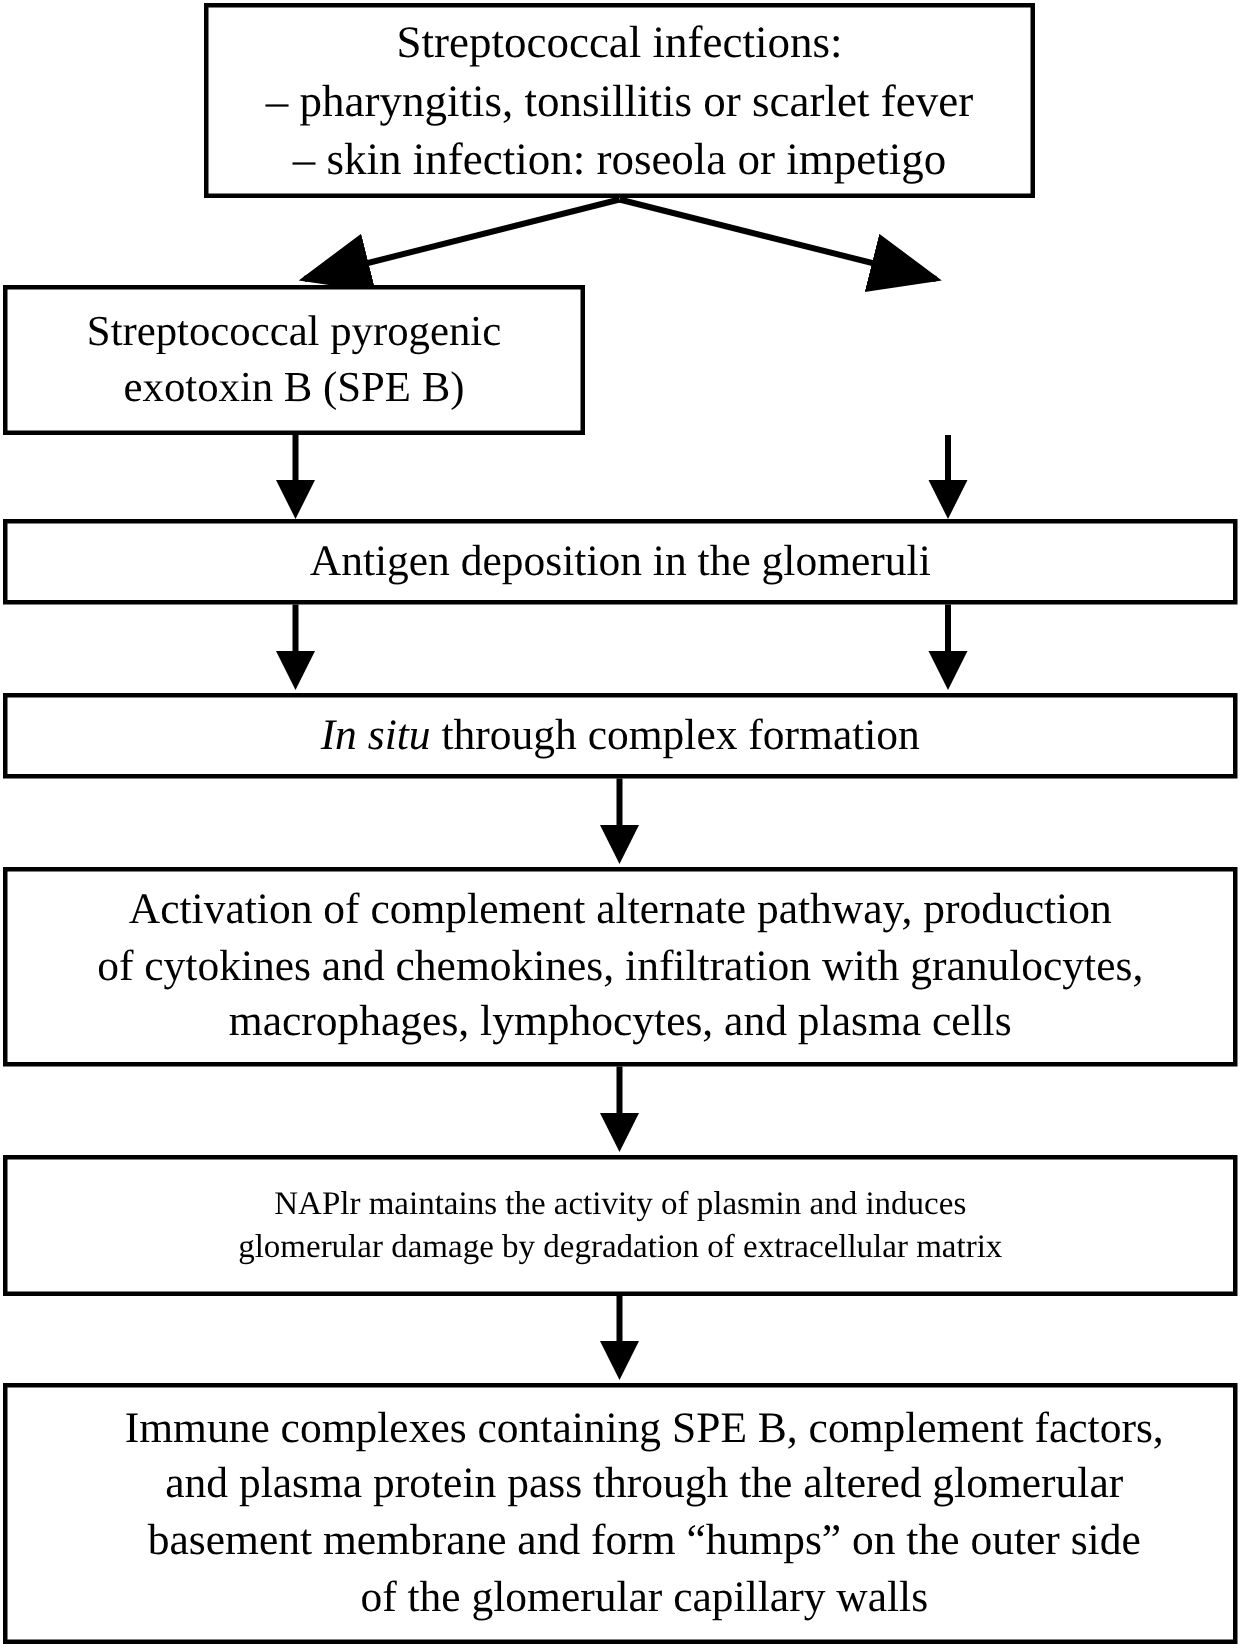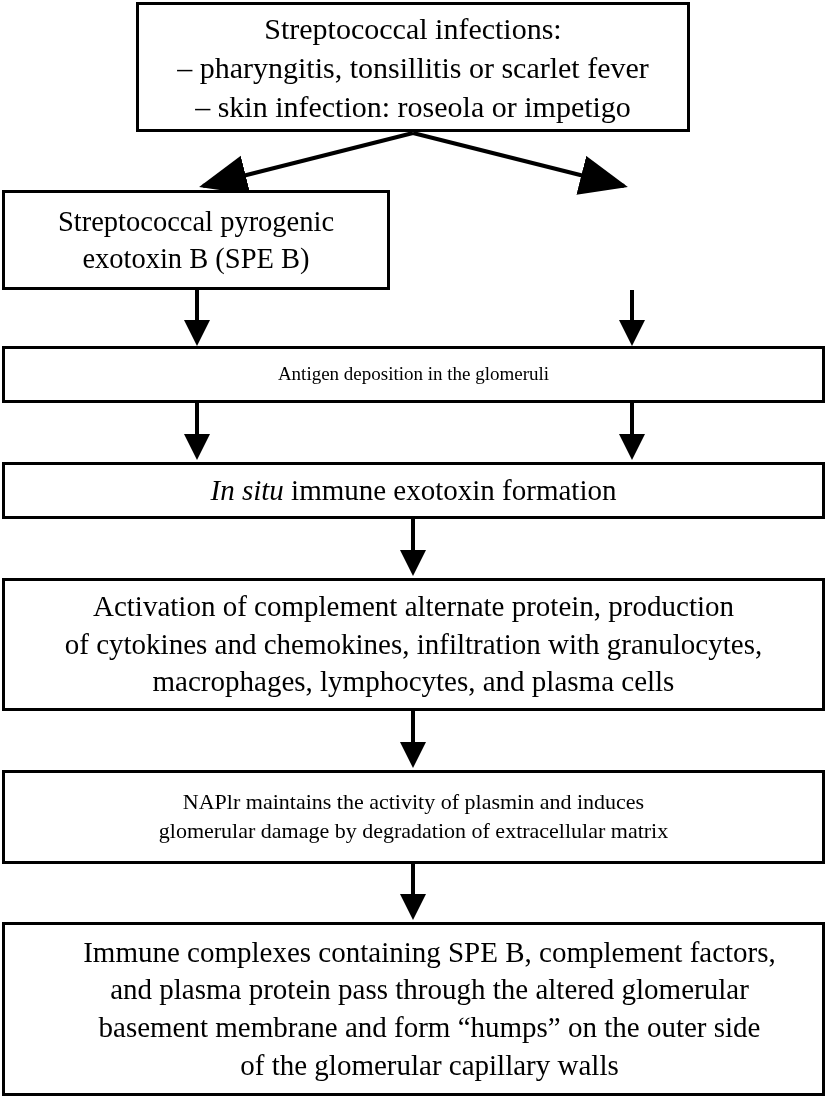--- a/index.html
+++ b/index.html
@@ -32,21 +32,21 @@
     display: block;
     width: 100%;
     padding: 0 6px;
     box-sizing: border-box;
     white-space: pre-line;
   }
   #node-infection      { left: 136px; top: 2px;    width: 554px; height: 130px; font-size: 30px; }
   #node-infection .txt { }
   #node-spe-b          { left: 2px;   top: 190px;  width: 388px; height: 100px; font-size: 28.5px; }
   #node-naplr          { left: 435px; top: 190px;  width: 390px; height: 100px; font-size: 28.5px; }
-  #node-antigen        { left: 2px;   top: 346px;  width: 823px; height: 57px;  font-size: 19px; }
+  #node-antigen        { left: 2px;   top: 346px;  width: 823px; height: 57px;  font-size: 29px; }
   #node-insitu         { left: 2px;   top: 462px;  width: 823px; height: 57px;  font-size: 29px; }
   #node-activation     { left: 2px;   top: 578px;  width: 823px; height: 133px; font-size: 29px; }
   #node-naplr-plasmin  { left: 2px;   top: 770px;  width: 823px; height: 94px;  font-size: 22px; }
   #node-humps          { left: 2px;   top: 922px;  width: 823px; height: 174px; font-size: 29px; padding-left: 32px; }
 
   .v-arrow {
     position: absolute;
     width: 0;
     border-left: 4px solid #000000;
   }
@@ -105,28 +105,28 @@
     <span class="txt">Antigen deposition in the glomeruli</span>
   </div>
 
   <div class="v-arrow" style="left:195px; top:403px; height:34px;"></div>
   <div class="v-head" style="left:184px; top:434px;"></div>
 
   <div class="v-arrow" style="left:630px; top:403px; height:34px;"></div>
   <div class="v-head" style="left:619px; top:434px;"></div>
 
   <div class="node" id="node-insitu">
-    <span class="txt"><span class="ital">In situ</span><span> immune exotoxin formation</span></span>
+    <span class="txt"><span class="ital">In situ</span><span> through complex formation</span></span>
   </div>
 
   <div class="v-arrow" style="left:411px; top:519px; height:34px;"></div>
   <div class="v-head" style="left:400px; top:550px;"></div>
 
   <div class="node" id="node-activation">
-    <span class="txt">Activation of complement alternate protein, production
+    <span class="txt">Activation of complement alternate pathway, production
 of cytokines and chemokines, infiltration with granulocytes,
 macrophages, lymphocytes, and plasma cells</span>
   </div>
 
   <div class="v-arrow" style="left:411px; top:711px; height:34px;"></div>
   <div class="v-head" style="left:400px; top:742px;"></div>
 
   <div class="node" id="node-naplr-plasmin">
     <span class="txt">NAPlr maintains the activity of plasmin and induces
 glomerular damage by degradation of extracellular matrix</span>

